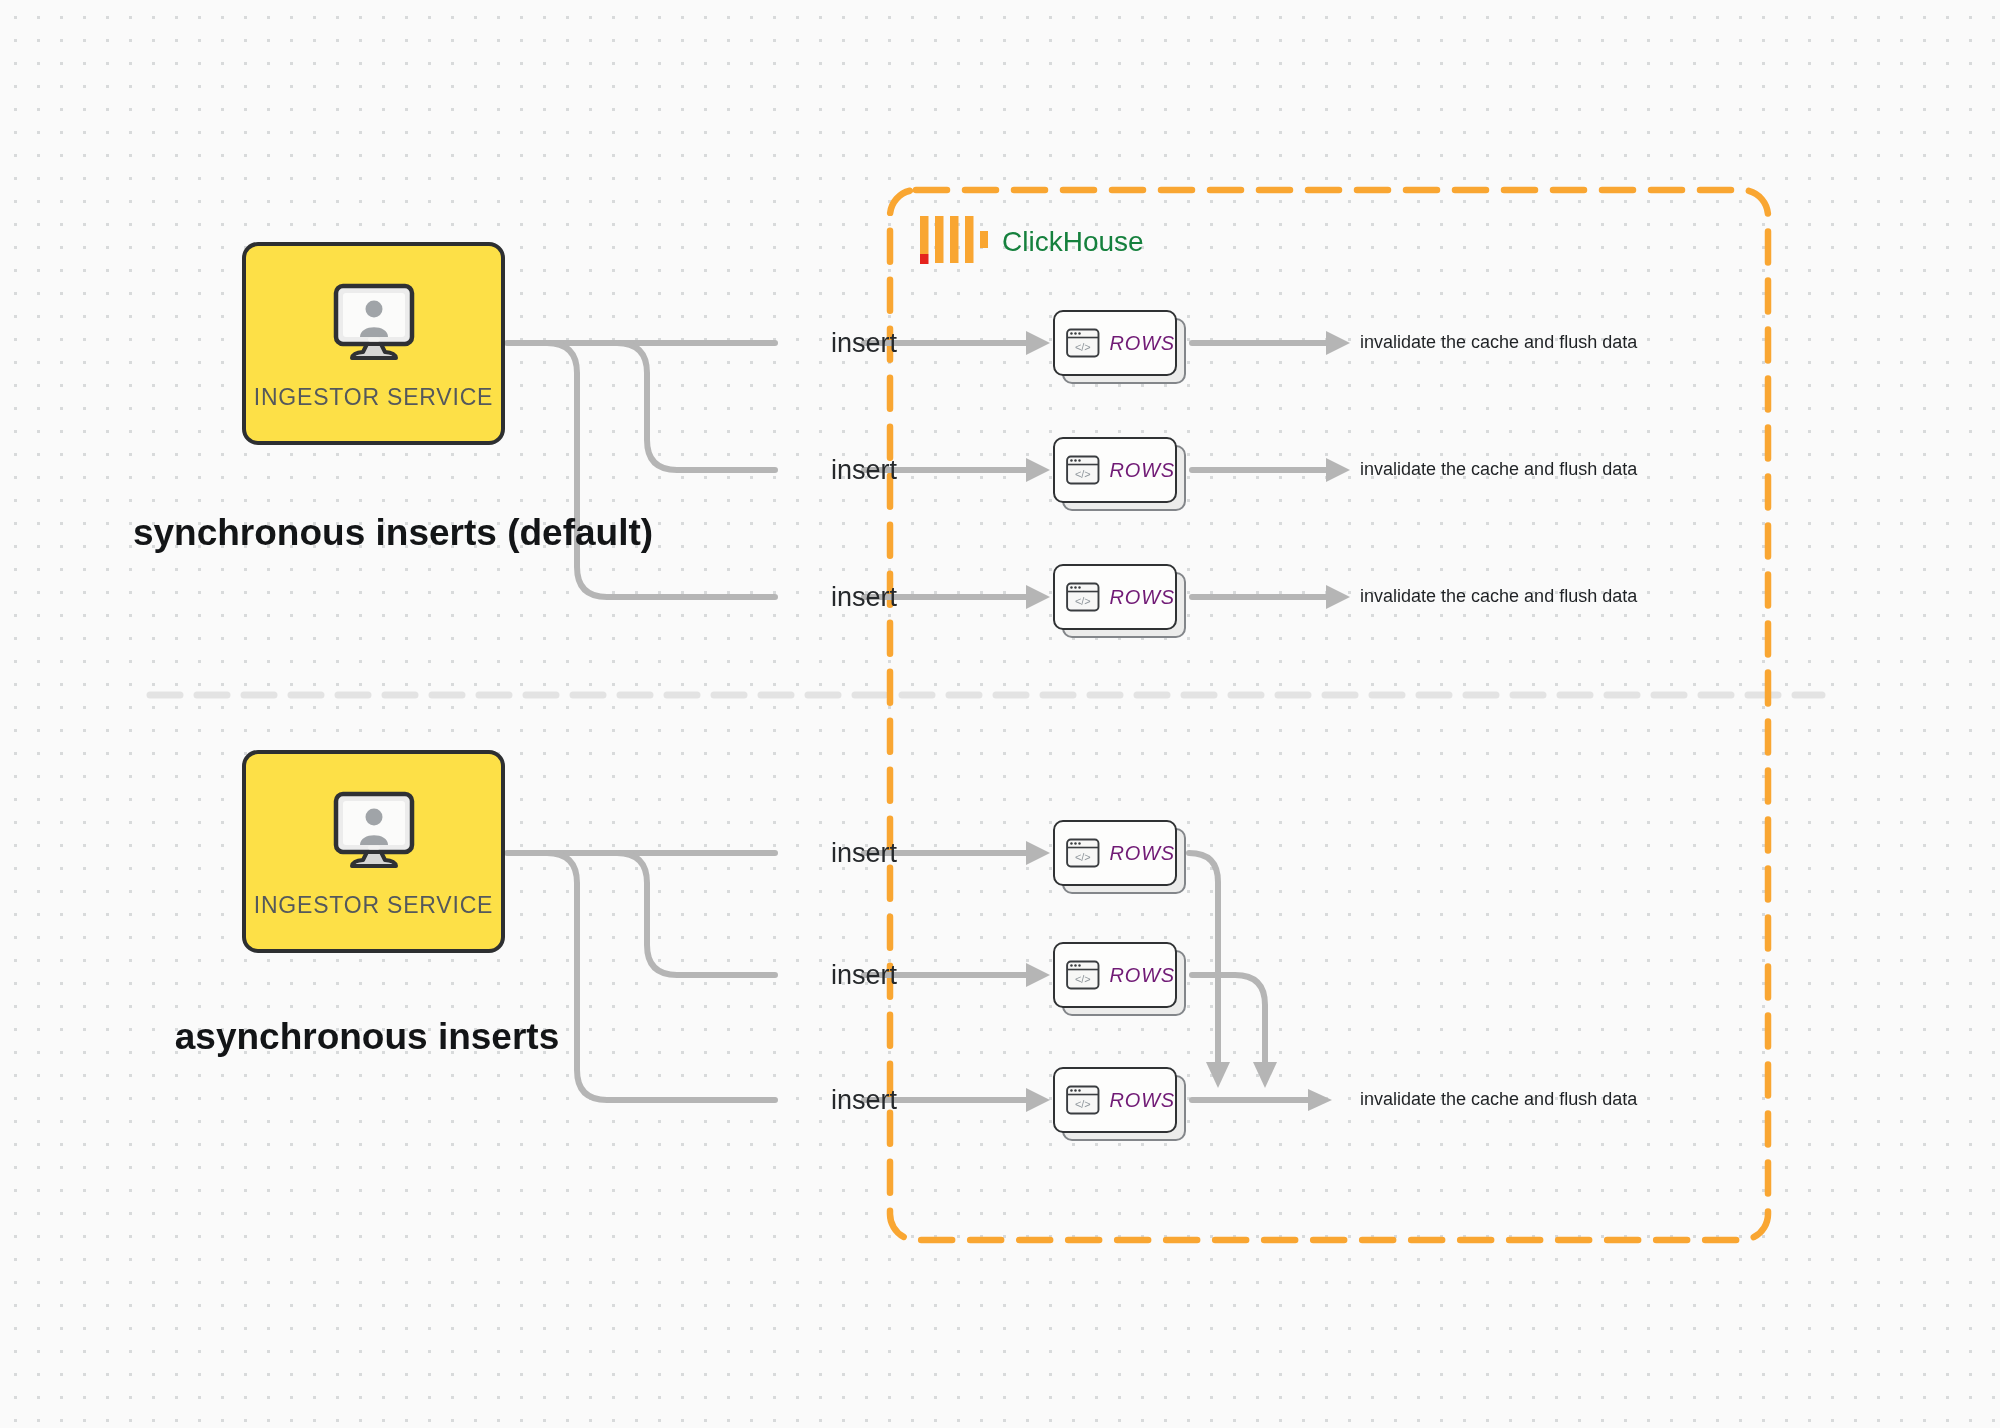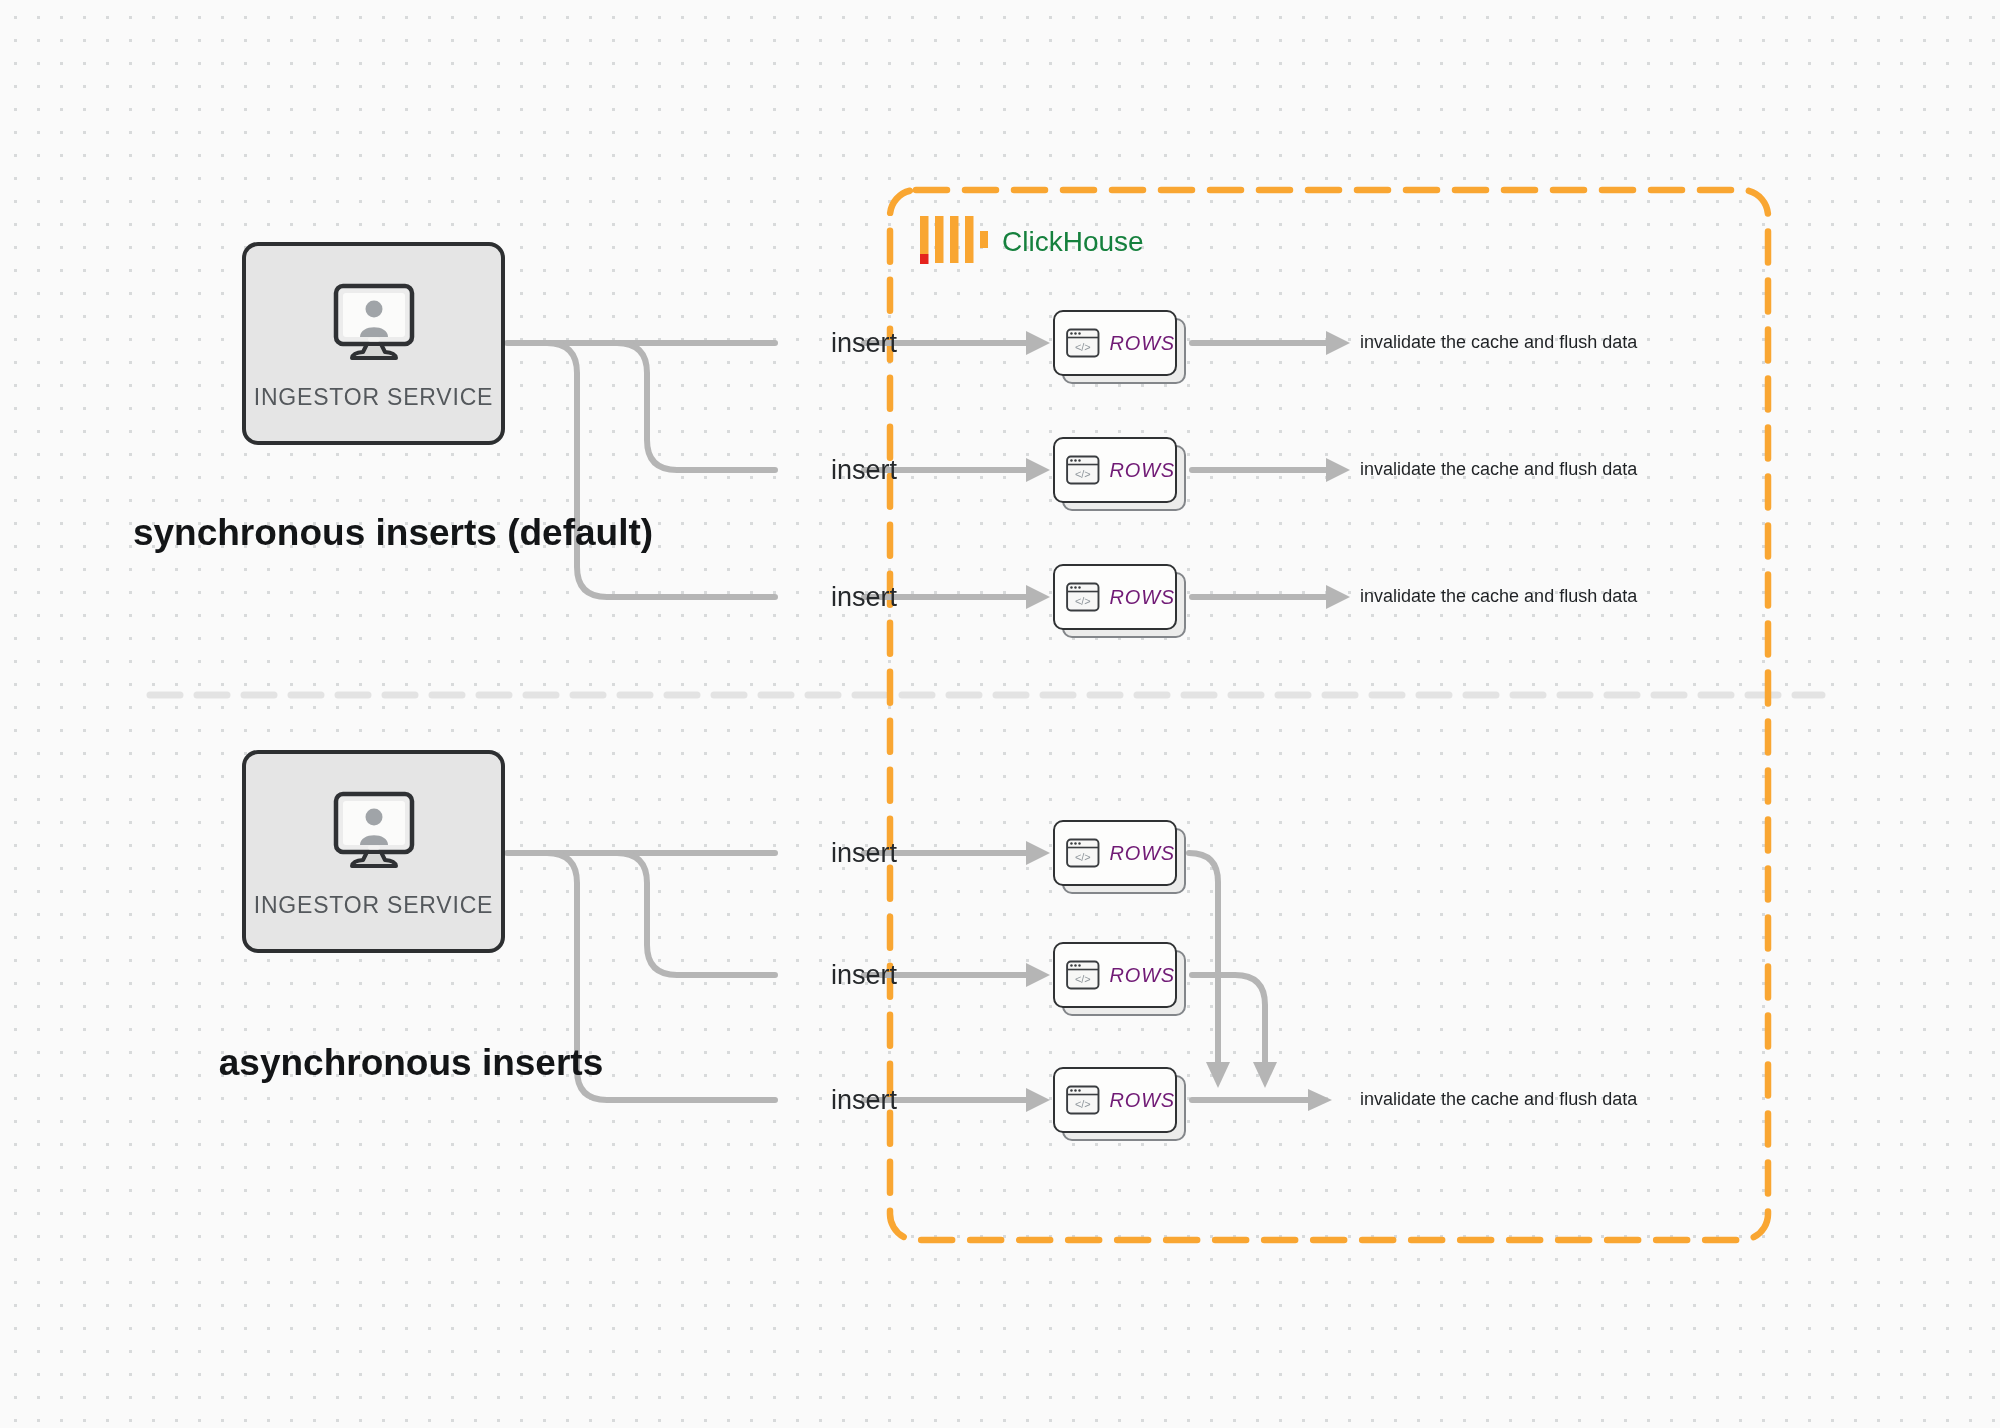--- a/index.html
+++ b/index.html
@@ -15,21 +15,21 @@
     color:#1e2124;
   }
   .abs{position:absolute;}
 
   
   svg.lines{position:absolute;left:0;top:0;}
 
   
   .ingestor-box{
     width:263px;height:203px;
-    background:#e5e5e5;
+    background:#fde047;
     border:4.5px solid #2d2f31;
     border-radius:16px;
     box-sizing:border-box;
     display:flex;flex-direction:column;align-items:center;justify-content:center;
   }
   .ingestor-box .mon{margin-top:2px;}
   .ingestor-label{
     margin-top:10px;
     font-size:23px;
     letter-spacing:0.8px;
@@ -147,21 +147,21 @@
     <rect x="21" y="15" width="62" height="44" rx="3" fill="#fbfbfa"></rect>
     <circle cx="52" cy="31" r="8.5" fill="#a0a4a8"></circle>
     <path d="M38,59 C38,46 66,46 66,59 Z" fill="#a0a4a8"></path>
     <rect x="46" y="59.5" width="12" height="4" rx="2" fill="#f3f3f2"></rect>
     <path d="M45,66 L41,74 Q31,74.5 30,80 L74,80 Q73,74.5 63,74 L59,66 Z" fill="#d6d6d5" stroke="#2f3134" stroke-width="4" stroke-linejoin="round"></path>
   </svg>
   <div class="ingestor-label">INGESTOR SERVICE</div>
 </div>
 
 <div class="abs caption" style="left:393px;top:533px;">synchronous inserts (default)</div>
-<div class="abs caption" style="left:367px;top:1063px;margin-left:44px;">asynchronous inserts</div>
+<div class="abs caption" style="left:367px;top:1037px;">asynchronous inserts</div>
 
 <svg class="abs" style="left:920px;top:216px;" width="68" height="50" viewBox="0 0 68 50">
   <rect x="0" y="0" width="8.5" height="38" fill="#F9A632"></rect>
   <rect x="0" y="38" width="8.5" height="10" fill="#E5231D"></rect>
   <rect x="15" y="0" width="8.5" height="47" fill="#F9A632"></rect>
   <rect x="30" y="0" width="8.5" height="47" fill="#F9A632"></rect>
   <rect x="45" y="0" width="8.5" height="47" fill="#F9A632"></rect>
   <rect x="60" y="15" width="8" height="17" fill="#F9A632"></rect>
 </svg>
 <div class="abs ch-title" style="left:1002px;top:242px;">ClickHouse</div>

